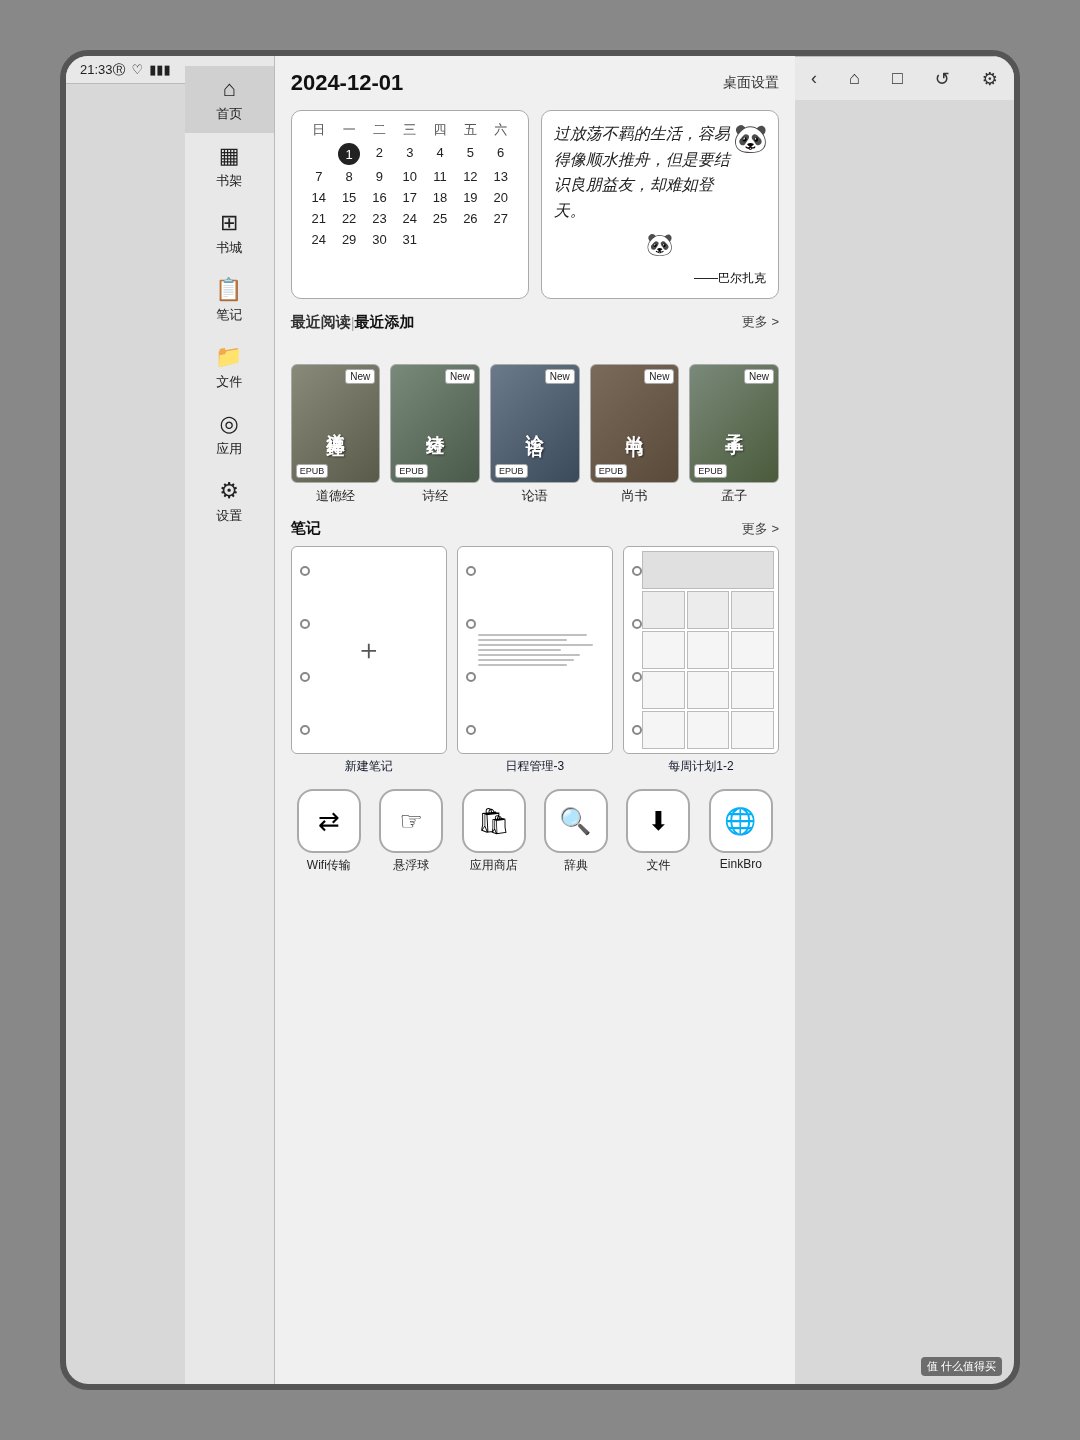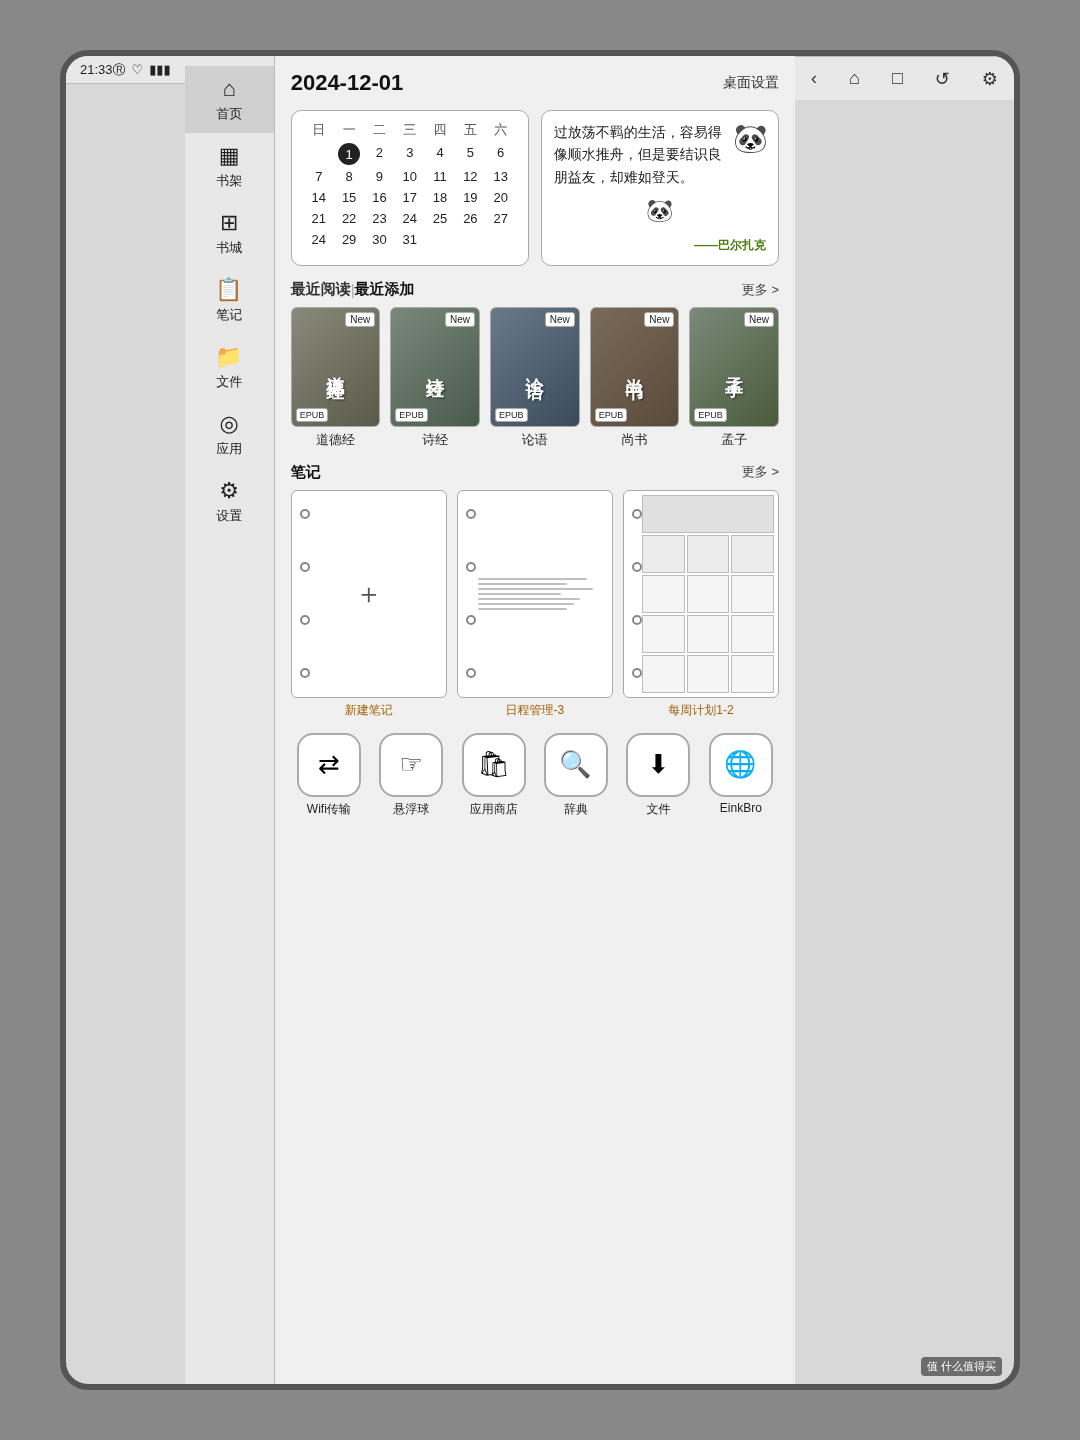--- a/index.html
+++ b/index.html
@@ -161,28 +161,28 @@
       justify-content: space-between;
     }
     .quote-panda {
       font-size: 28px;
       position: absolute;
       top: 6px;
       right: 10px;
     }
     .quote-text {
       padding-right: 36px;
-      font-size: 14px;
+      font-size: 16px;
+      font-style: italic;
     }
     .quote-author {
       text-align: right;
       font-size: 12px;
-      color: #4d7c0f;
+      color: #000000;
       margin-top: 6px;
-      font-weight: bold;
     }
     .panda-bottom {
       font-size: 22px;
       text-align: center;
       margin-top: 4px;
     }
     
     .section-header {
       display: flex;
       justify-content: space-between;
@@ -217,20 +217,21 @@
     .books-row {
       display: flex;
       gap: 10px;
     }
     .book-item {
       flex: 1;
       display: flex;
       flex-direction: column;
       align-items: center;
       gap: 4px;
+      margin-top: 24px;
     }
     .book-cover {
       width: 100%;
       aspect-ratio: 3/4;
       border: 1.5px solid #aaa;
       border-radius: 6px;
       background: #ccc;
       position: relative;
       overflow: hidden;
       display: flex;
@@ -321,21 +322,21 @@
       border: 2px solid #888;
       border-radius: 50%;
       background: #fff;
     }
     .note-new-icon {
       font-size: 28px;
       color: #555;
     }
     .note-title {
       font-size: 12px;
-      color: #a16207;
+      color: #0f172a;
       text-align: center;
     }
     
     .apps-row {
       display: flex;
       justify-content: space-around;
       gap: 6px;
     }
     .app-item {
       display: flex;

